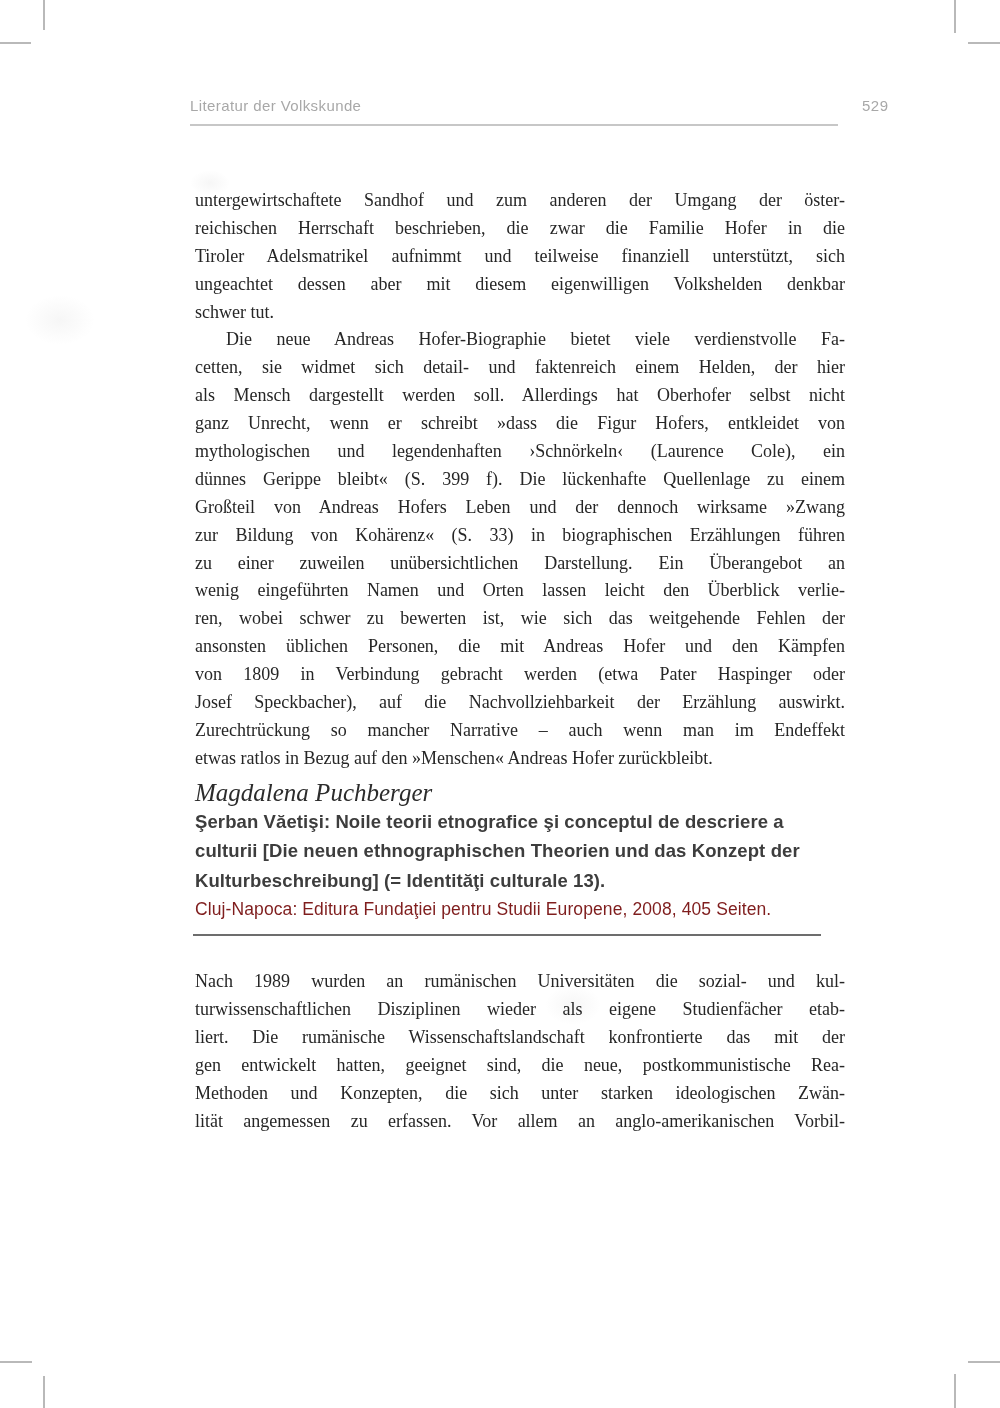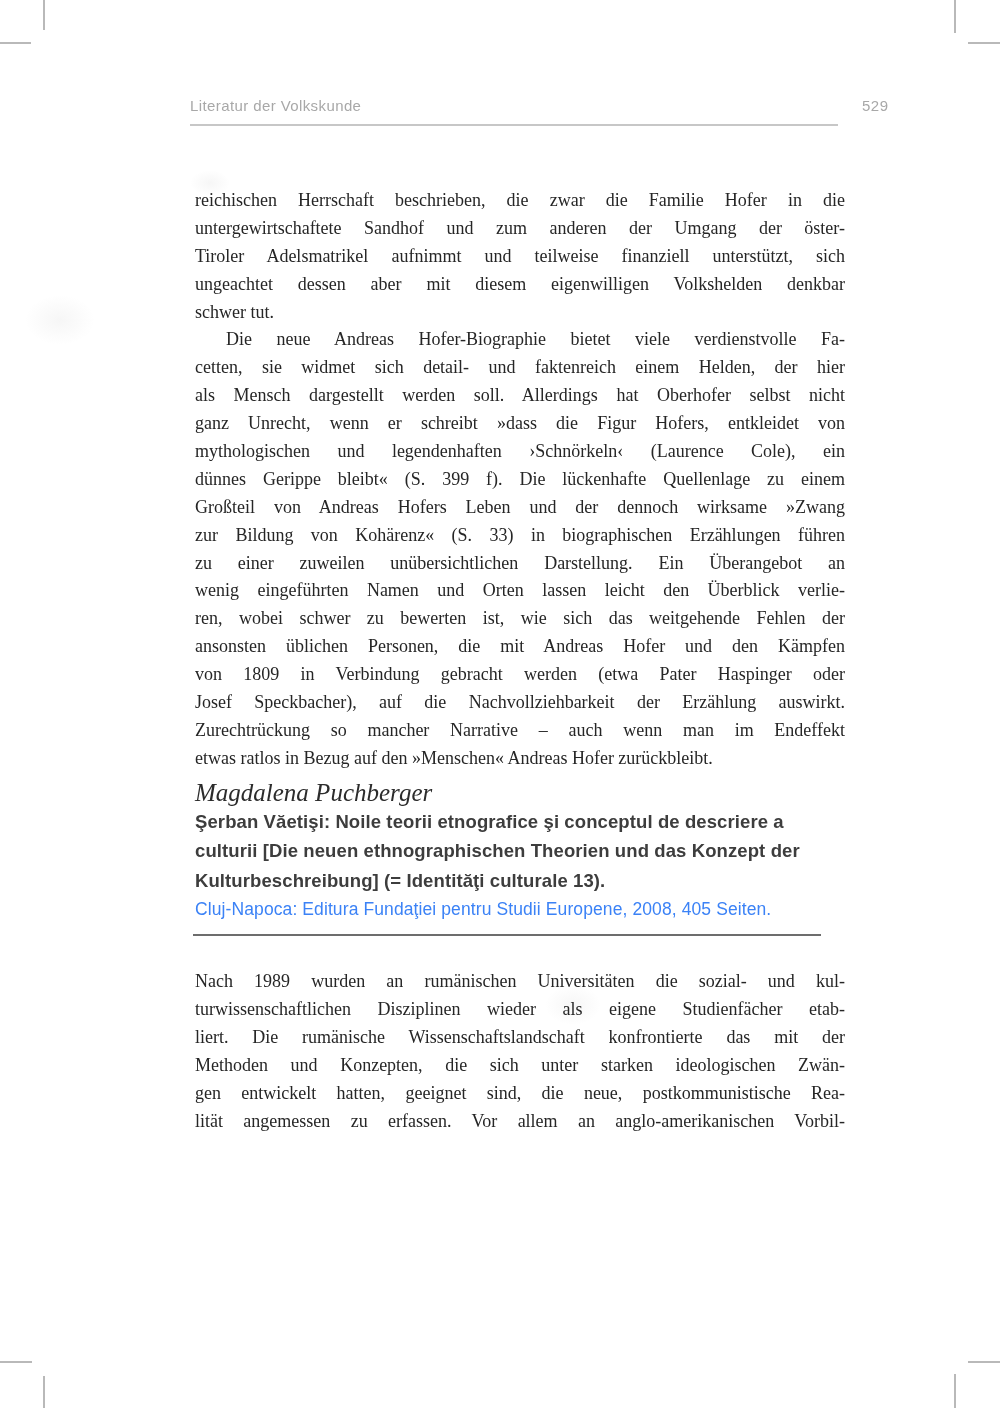--- a/index.html
+++ b/index.html
@@ -68,21 +68,21 @@
   }
 
   .review-heading {
     font-family: "Liberation Sans", sans-serif;
     font-weight: bold; font-size: 18.5px; line-height: 29.5px;
     color: #3d3d3d; letter-spacing: 0.1px;
   }
   .review-heading .hline { white-space: nowrap; overflow: hidden; }
   .imprint-line {
     font-family: "Liberation Sans", sans-serif;
-    font-size: 17.5px; line-height: 29px; color: #3b82f6;
+    font-size: 17.5px; line-height: 29px; color: #7f1d1d;
     letter-spacing: 0.1px; white-space: nowrap; overflow: hidden;
   }
   .divider-rule {
     margin-top: 10px; margin-left: -2px;
     width: 628px; height: 2px; background: #6d6d6d;
   }
   .para-after-rule { margin-top: 32px; }
 </style>
 </head>
 <body>
@@ -102,22 +102,22 @@
   <div class="cropmark cm-br-h"></div>
   <div class="cropmark cm-br-v"></div>
 
   <div class="running-title">Literatur der Volkskunde</div>
   <div class="page-number">529</div>
   <div class="header-rule"></div>
 
   <div class="column">
 
     <div class="bodytext">
+      <div class="jline">untergewirtschaftete Sandhof und zum anderen der Umgang der öster-</div>
       <div class="jline">reichischen Herrschaft beschrieben, die zwar die Familie Hofer in die</div>
-      <div class="jline">untergewirtschaftete Sandhof und zum anderen der Umgang der öster-</div>
       <div class="jline">Tiroler Adelsmatrikel aufnimmt und teilweise finanziell unterstützt, sich</div>
       <div class="jline">ungeachtet dessen aber mit diesem eigenwilligen Volkshelden denkbar</div>
       <div class="lline">schwer tut.</div>
     </div>
 
     <div class="bodytext">
       <div class="jline indent">Die neue Andreas Hofer-Biographie bietet viele verdienstvolle Fa-</div>
       <div class="jline">cetten, sie widmet sich detail- und faktenreich einem Helden, der hier</div>
       <div class="jline">als Mensch dargestellt werden soll. Allerdings hat Oberhofer selbst nicht</div>
       <div class="jline">ganz Unrecht, wenn er schreibt »dass die Figur Hofers, entkleidet von</div>
@@ -144,20 +144,20 @@
     </div>
 
     <div class="imprint-line">Cluj-Napoca: Editura Fundaţiei pentru Studii Europene, 2008, 405 Seiten.</div>
 
     <div class="divider-rule"></div>
 
     <div class="bodytext para-after-rule">
       <div class="jline">Nach 1989 wurden an rumänischen Universitäten die sozial- und kul-</div>
       <div class="jline">turwissenschaftlichen Disziplinen wieder als eigene Studienfächer etab-</div>
       <div class="jline">liert. Die rumänische Wissenschaftslandschaft konfrontierte das mit der</div>
+      <div class="jline">gen entwickelt hatten, geeignet sind, die neue, postkommunistische Rea-</div>
       <div class="jline">Methoden und Konzepten, die sich unter starken ideologischen Zwän-</div>
-      <div class="jline">gen entwickelt hatten, geeignet sind, die neue, postkommunistische Rea-</div>
       <div class="jline">lität angemessen zu erfassen. Vor allem an anglo-amerikanischen Vorbil-</div>
     </div>
 
   </div>
 
 </div>
 
 </body></html>

